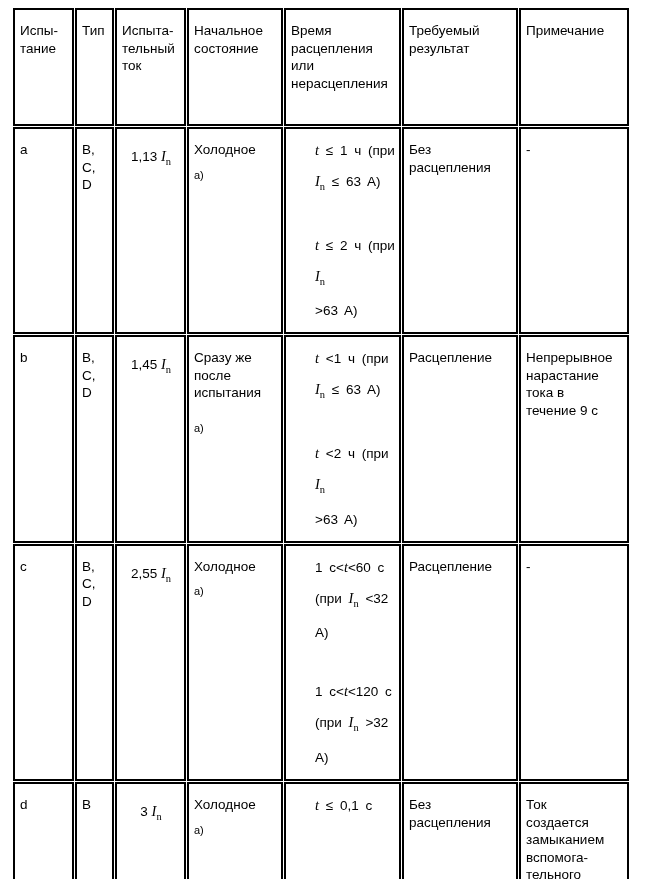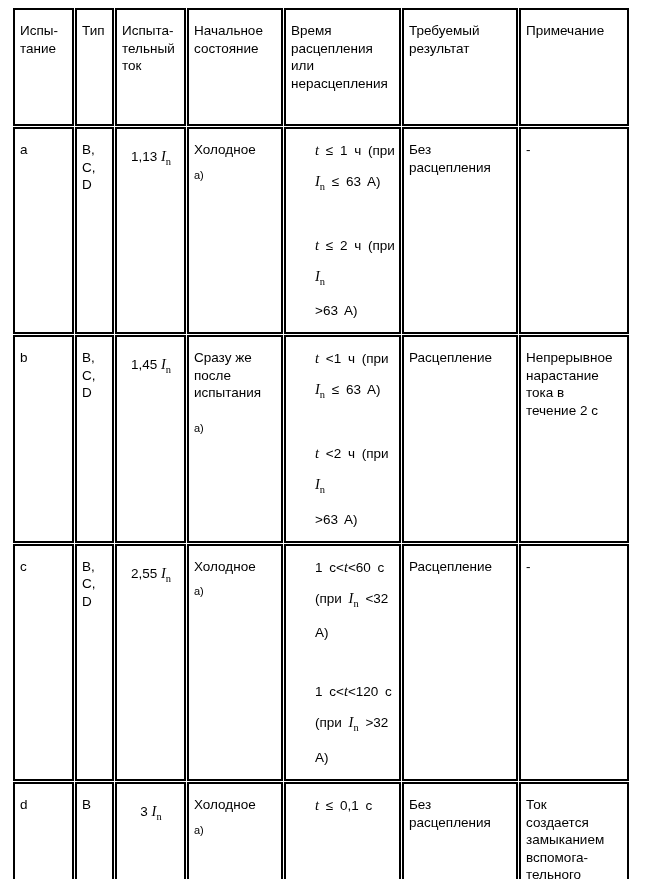--- a/index.html
+++ b/index.html
@@ -128,21 +128,21 @@
         <td><p><span>Сразу же
 после
 испытания</span></p><p class="fnp"><span class="fn">а)</span></p></td>
         <td><p><i class="var">t</i><span> &lt;1 ч (при
 </span><i class="var">I</i><sub>n</sub><span> ≤ 63 A)</span></p><p class="gap"><i class="var">t</i><span> &lt;2 ч (при </span><i class="var">I</i><sub>n</sub><span>
 &gt;63 A)</span></p></td>
         <td><p><span>Расцепление</span></p></td>
         <td><p><span>Непрерывное
 нарастание
 тока в
-течение 2 с</span></p></td>
+течение 9 с</span></p></td>
       </tr>
       <tr>
         <td><p><span>c</span></p></td>
         <td><p><span>B,
 C,
 D</span></p></td>
         <td><p><span>2,55 </span><i class="var">I</i><sub>n</sub></p></td>
         <td><p><span>Холодное</span></p><p class="fnp"><span class="fn">а)</span></p></td>
         <td><p><span>1 с&lt;</span><i class="var">t</i><span>&lt;60 с
 (при </span><i class="var">I</i><sub>n</sub><span> &lt;32 A)</span></p><p class="gap"><span>1 с&lt;</span><i class="var">t</i><span>&lt;120 с

